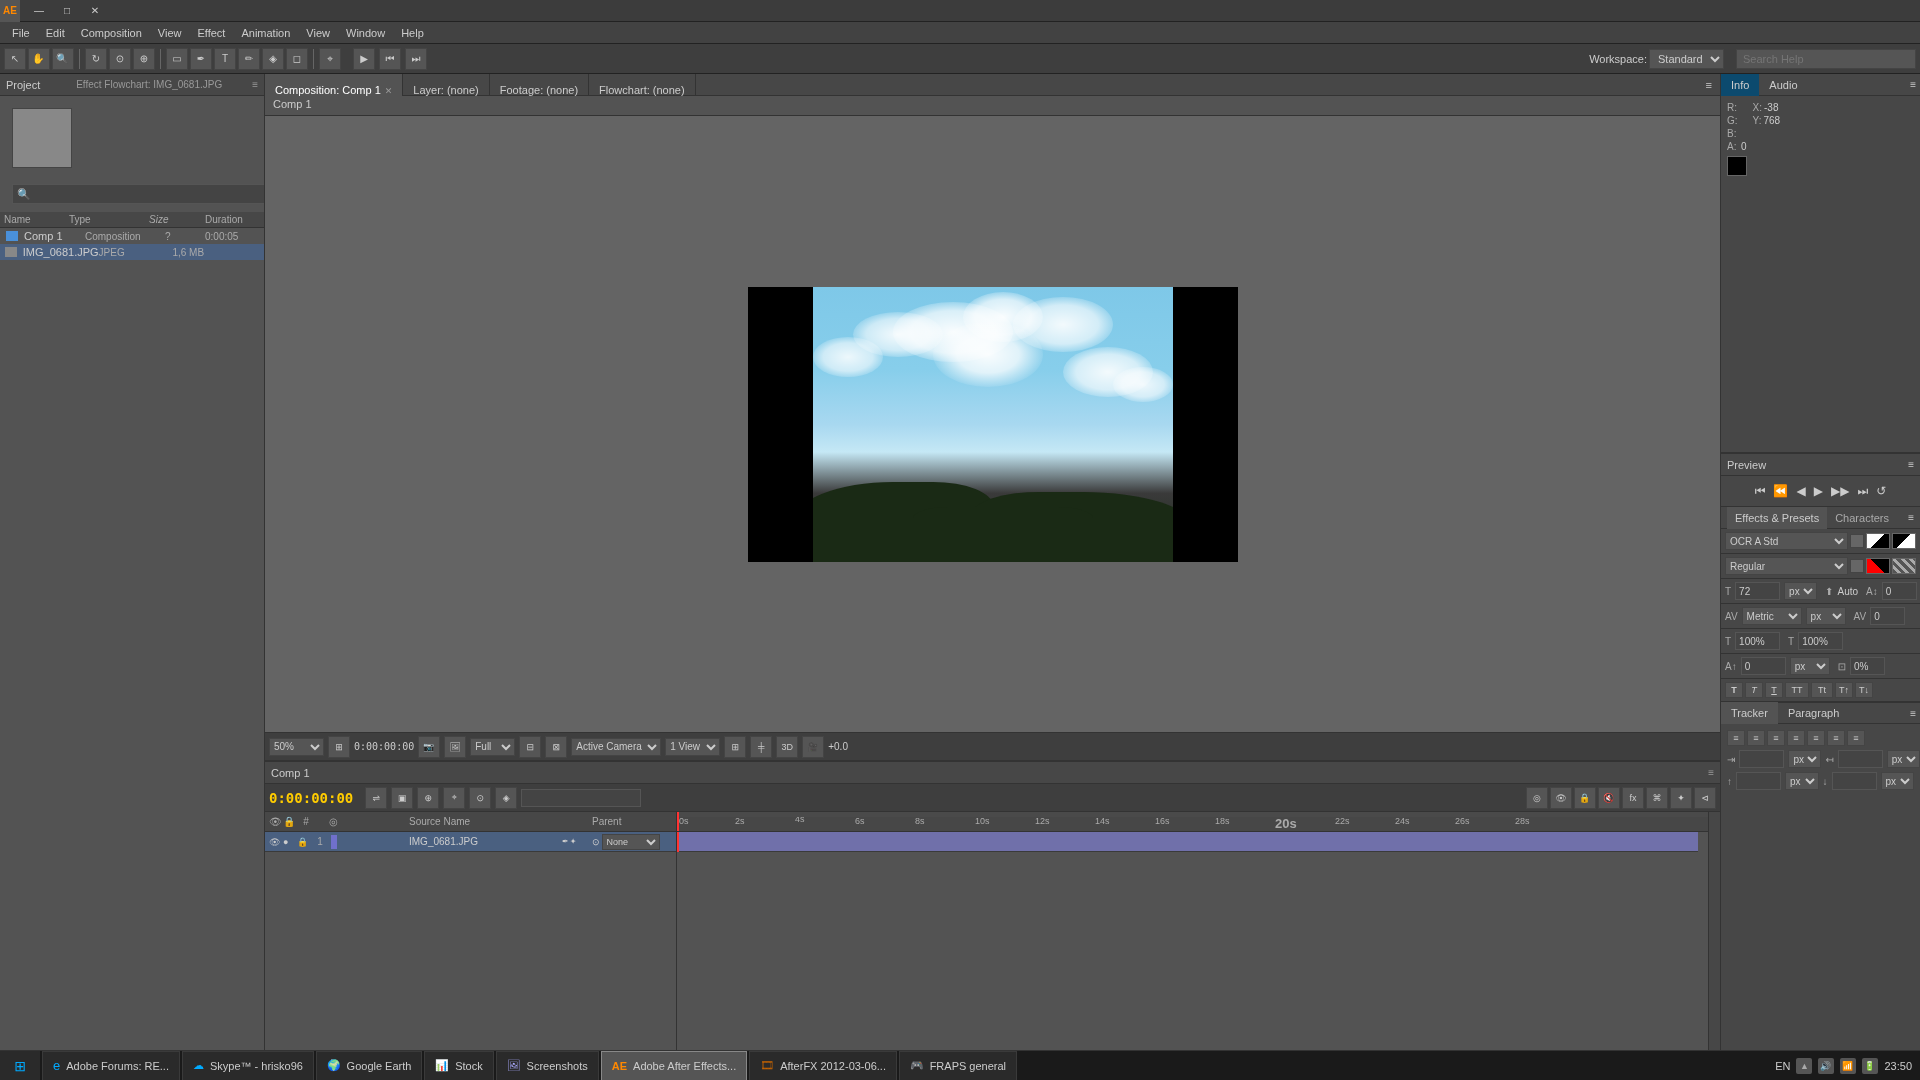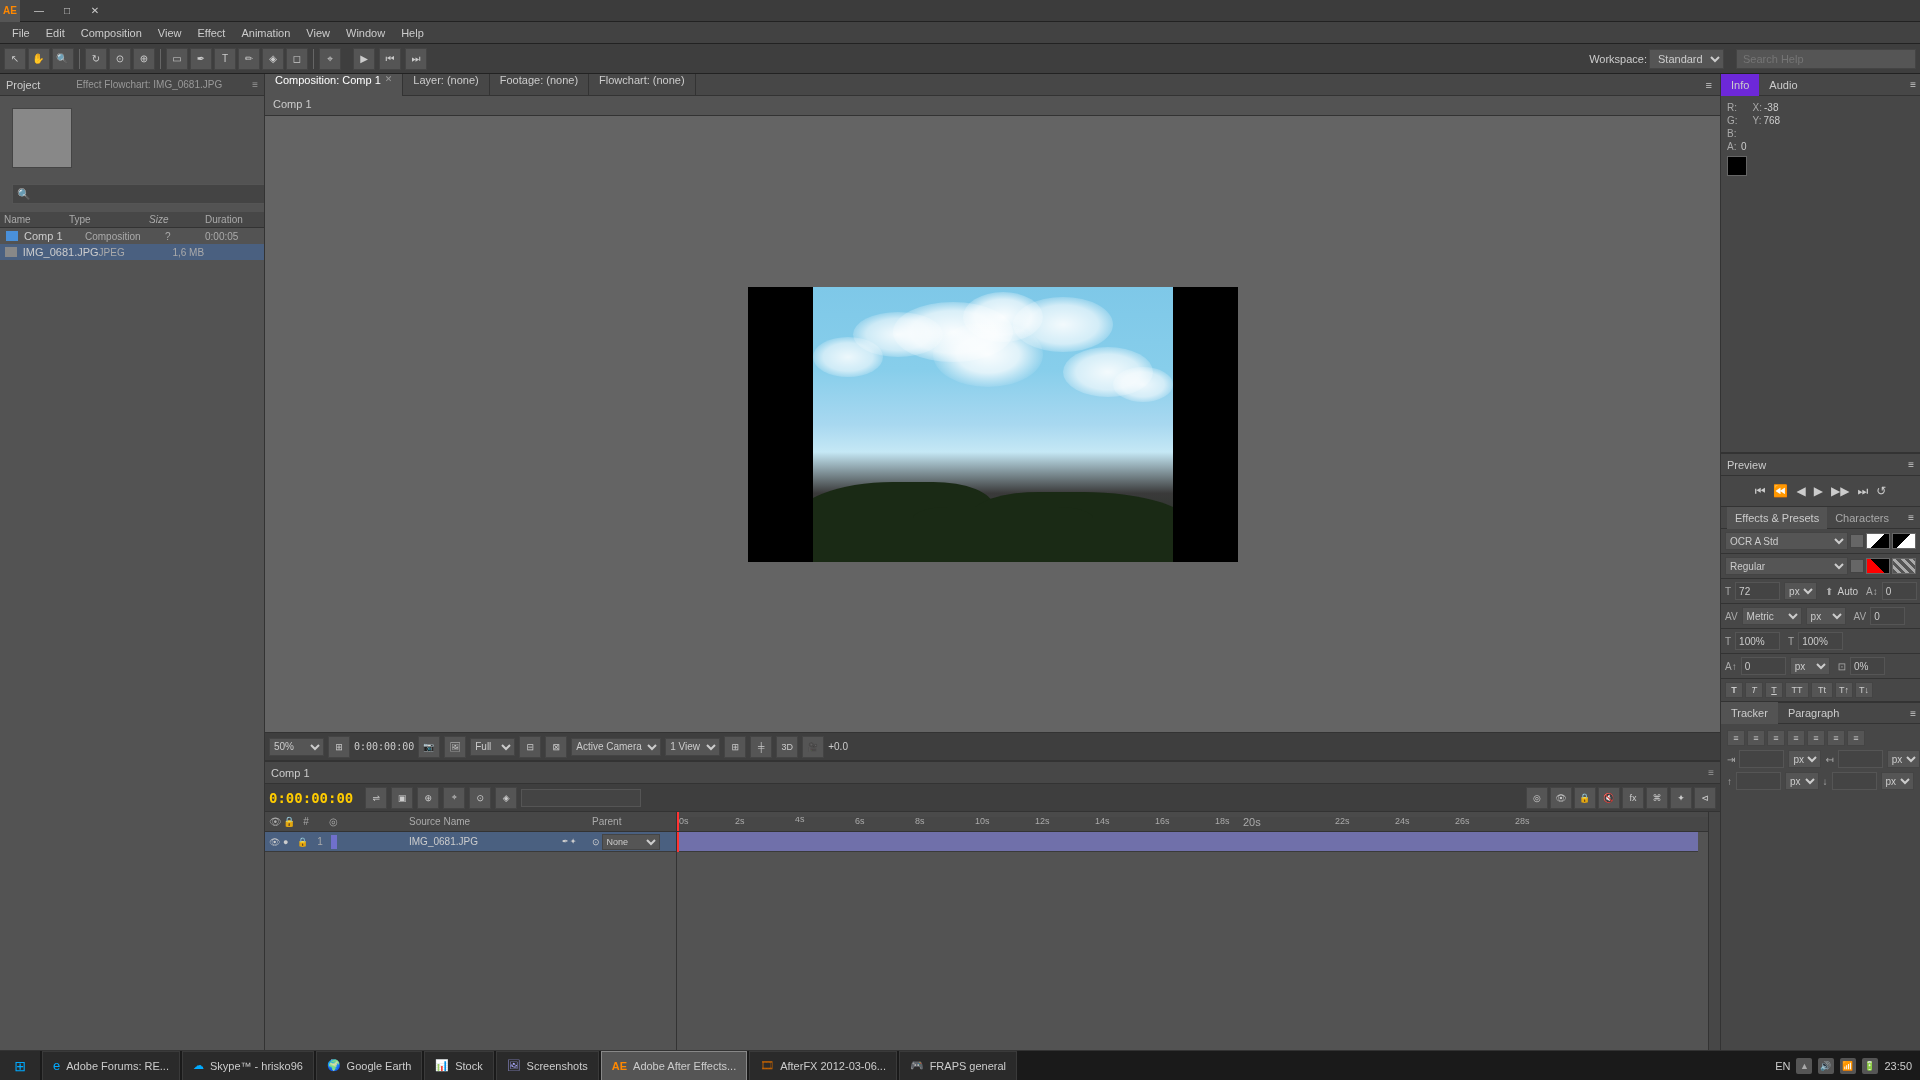--- a/index.html
+++ b/index.html
@@ -84,21 +84,21 @@
     
     #center-area {
       flex: 1; display: flex; flex-direction: column; overflow: hidden;
     }
 
     
     #viewer-tabs {
       height: 22px; background: #474747; display: flex; align-items: center; border-bottom: 1px solid #333;
     }
     .viewer-tab {
-      height: 22px; padding: 0 10px; display: flex; align-items: flex-start; font-size: 11px;
+      height: 22px; padding: 0 10px; display: flex; align-items: flex-end; font-size: 11px;
       border-right: 1px solid #333; cursor: pointer; color: #ccc;
     }
     .viewer-tab.active { background: #535353; color: #fff; }
     .viewer-tab-close { margin-left: 4px; font-size: 9px; color: #999; }
 
     #composition-label {
       height: 20px; background: #535353; padding: 2px 8px; font-size: 11px; color: #ccc;
       border-bottom: 1px solid #333;
     }
 
@@ -550,21 +550,21 @@
             <span style="position:absolute;left:2px;font-size:9px;color:#aaa;top:4px;">0s</span>
             <span style="position:absolute;left:58px;font-size:9px;color:#aaa;top:4px;">2s</span>
             <span style="position:absolute;left:118px;font-size:9px;color:#aaa;top:2px;">4s</span>
             <span style="position:absolute;left:178px;font-size:9px;color:#aaa;top:4px;">6s</span>
             <span style="position:absolute;left:238px;font-size:9px;color:#aaa;top:4px;">8s</span>
             <span style="position:absolute;left:298px;font-size:9px;color:#aaa;top:4px;">10s</span>
             <span style="position:absolute;left:358px;font-size:9px;color:#aaa;top:4px;">12s</span>
             <span style="position:absolute;left:418px;font-size:9px;color:#aaa;top:4px;">14s</span>
             <span style="position:absolute;left:478px;font-size:9px;color:#aaa;top:4px;">16s</span>
             <span style="position:absolute;left:538px;font-size:9px;color:#aaa;top:4px;">18s</span>
-            <span style="position:absolute;left:566px;font-size:11px;color:#aaa;top:4px;">20s</span>
+            <span style="position:absolute;left:598px;font-size:13px;color:#aaa;top:4px;font-weight:bold;">20s</span>
             <span style="position:absolute;left:658px;font-size:9px;color:#aaa;top:4px;">22s</span>
             <span style="position:absolute;left:718px;font-size:9px;color:#aaa;top:4px;">24s</span>
             <span style="position:absolute;left:778px;font-size:9px;color:#aaa;top:4px;">26s</span>
             <span style="position:absolute;left:838px;font-size:9px;color:#aaa;top:4px;">28s</span>
           </div>
 
           <div style="position:absolute;top:0;left:0;height:5px;background:#4a4a4a;right:0;"></div>
 
           <div id="track-area" style="position:relative;">
 
@@ -588,21 +588,21 @@
         <div class="toolbar-btn" style="font-size:9px;">◀</div>
         <div style="width:80px;height:8px;background:#555;border:1px solid #444;"></div>
         <div class="toolbar-btn" style="font-size:9px;">▶</div>
       </div>
     </div>
   </div>
 
   <div id="right-full-panel" style="width:200px;min-width:200px;background:#535353;border-left:1px solid #333;display:flex;flex-direction:column;height:100%;">
 
     <div id="info-audio-tabs" style="height:22px;background:#474747;display:flex;align-items:center;border-bottom:1px solid #333;">
-      <div class="info-tab active" style="padding:0 10px;height:22px;display:flex;align-items:center;font-size:11px;cursor:pointer;color:#ccc;background:#6d28d9;">Info</div>
+      <div class="info-tab active" style="padding:0 10px;height:22px;display:flex;align-items:center;font-size:11px;cursor:pointer;color:#ccc;background:#0c4a6e;">Info</div>
       <div class="info-tab" style="padding:0 10px;height:22px;display:flex;align-items:center;font-size:11px;cursor:pointer;color:#ccc;">Audio</div>
       <span style="margin-left:auto;padding-right:4px;font-size:10px;cursor:pointer;">≡</span>
     </div>
 
     <div id="info-content" style="padding:6px;font-size:10px;background:#474747;border-bottom:1px solid #333;">
       <div style="display:flex;gap:6px;margin-bottom:4px;">
         <div style="display:flex;flex-direction:column;gap:2px;">
           <div style="display:flex;gap:2px;align-items:center;">
             <span style="color:#aaa;width:12px;">R:</span>
             <span style="color:#ccc;"></span>

